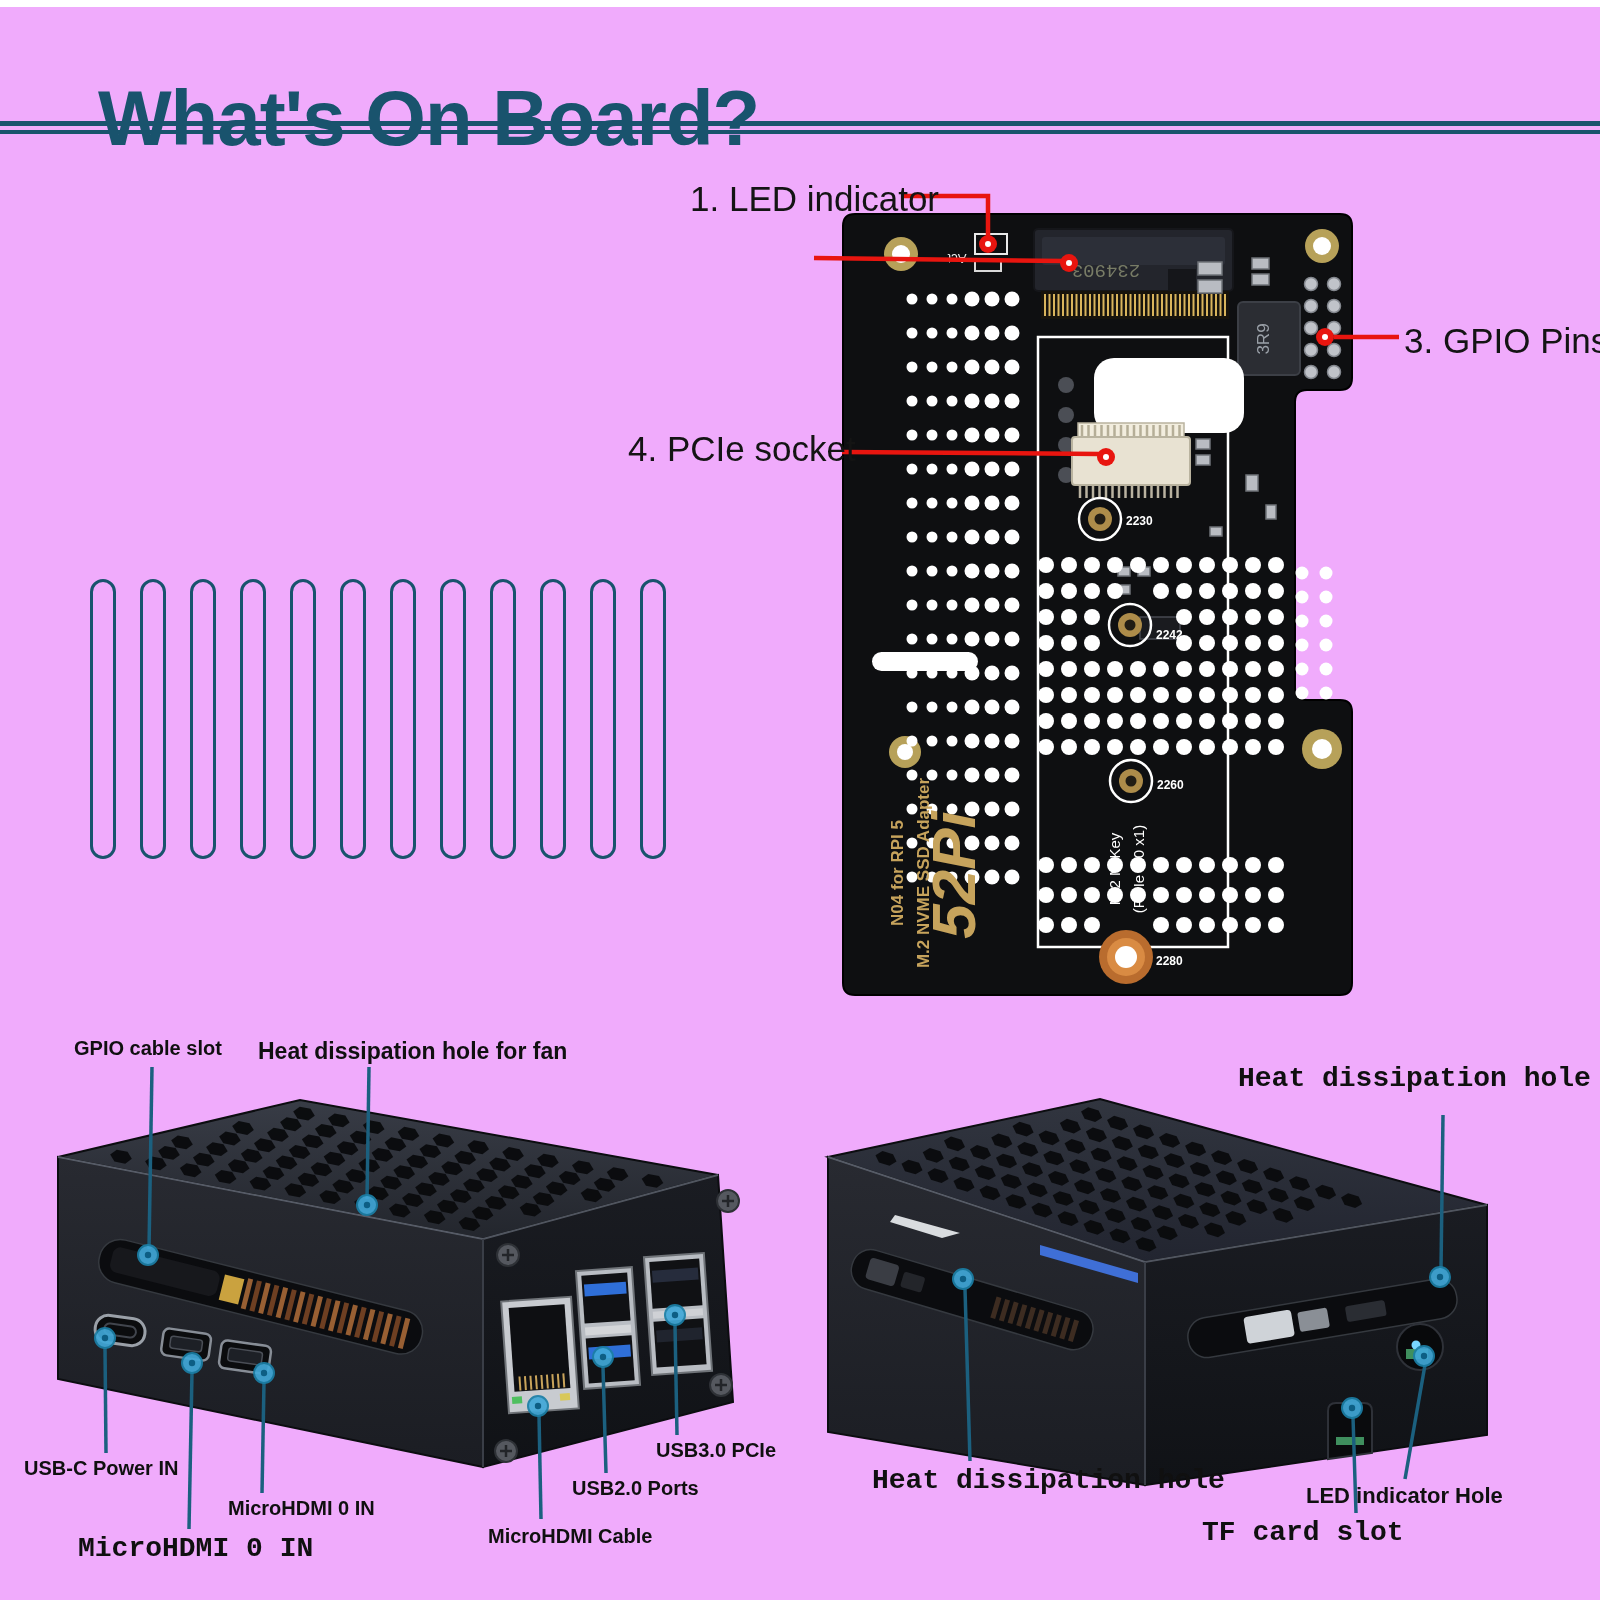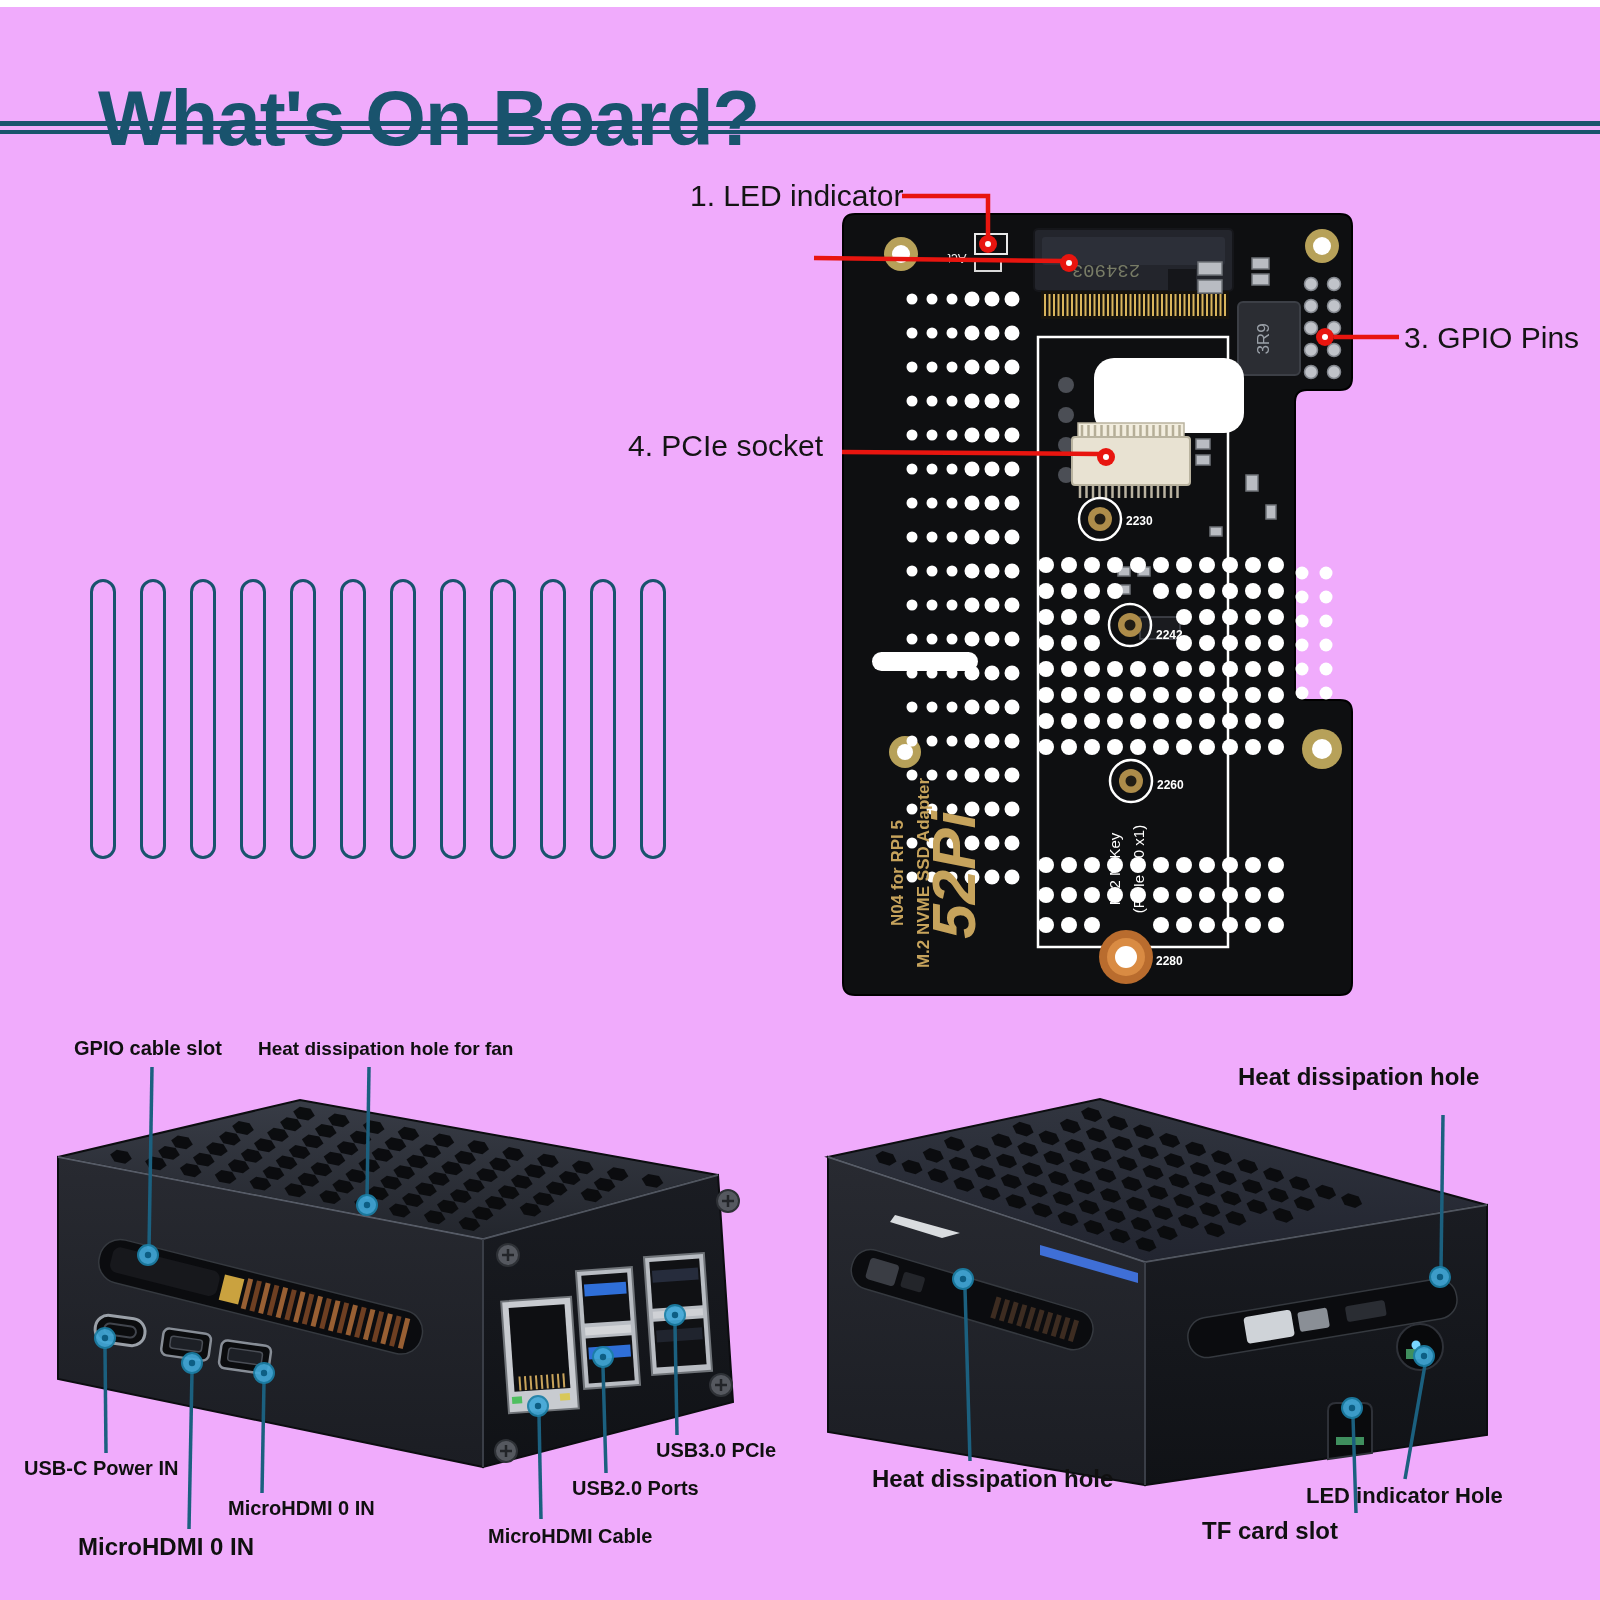--- a/index.html
+++ b/index.html
@@ -6,23 +6,23 @@
   #stage{position:relative;width:1600px;height:1600px;background:#f0abfc;overflow:hidden;
          font-family:"Liberation Sans",sans-serif;margin-top:7px;}
   #main-title{position:absolute;left:98px;top:14px;font-size:78px;font-weight:bold;
               color:#19536d;letter-spacing:-1px;}
   .rule{position:absolute;left:0;width:1600px;background:#19536d;}
   #rule-top{top:114px;height:5px;}
   #rule-bottom{top:123px;height:4px;}
   #pills{position:absolute;left:90px;top:572px;width:610px;height:280px;display:flex;gap:24px;}
   .pill{width:26px;height:280px;border:3px solid #19536d;border-radius:16px;box-sizing:border-box;}
   #overlay-svg{position:absolute;left:0;top:0;}
-  .callout{position:absolute;font-size:30px;color:#141414;white-space:nowrap;}
+  .callout{position:absolute;font-size:35px;color:#141414;white-space:nowrap;}
   .case-label{position:absolute;font-weight:bold;color:#101010;white-space:nowrap;}
-  .f24{font-size:20px;} .f23{font-size:19px;} .f28{font-size:24px;} .f22{font-size:22px;}
+  .f24{font-size:20px;} .f23{font-size:23px;} .f28{font-size:28px;font-family:Liberation Mono, monospace;} .f22{font-size:22px;}
 </style>
 </head>
 <body>
 
 <div id="stage">
 
   <h1 id="main-title">What's On Board?</h1>
   <div id="rule-top" class="rule"></div>
   <div id="rule-bottom" class="rule"></div>
 

